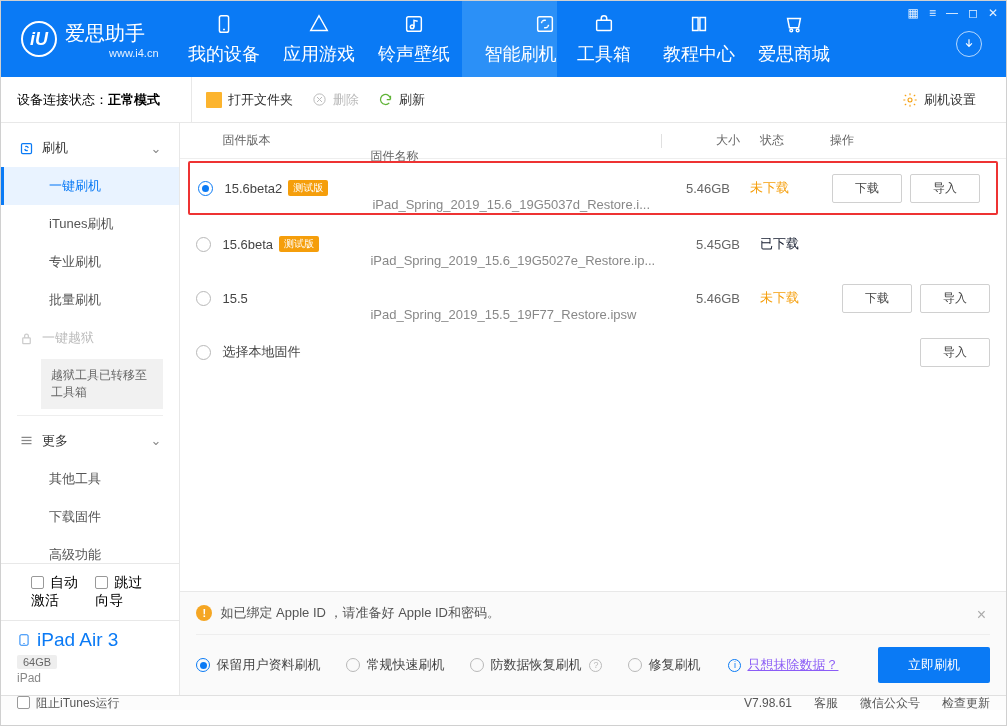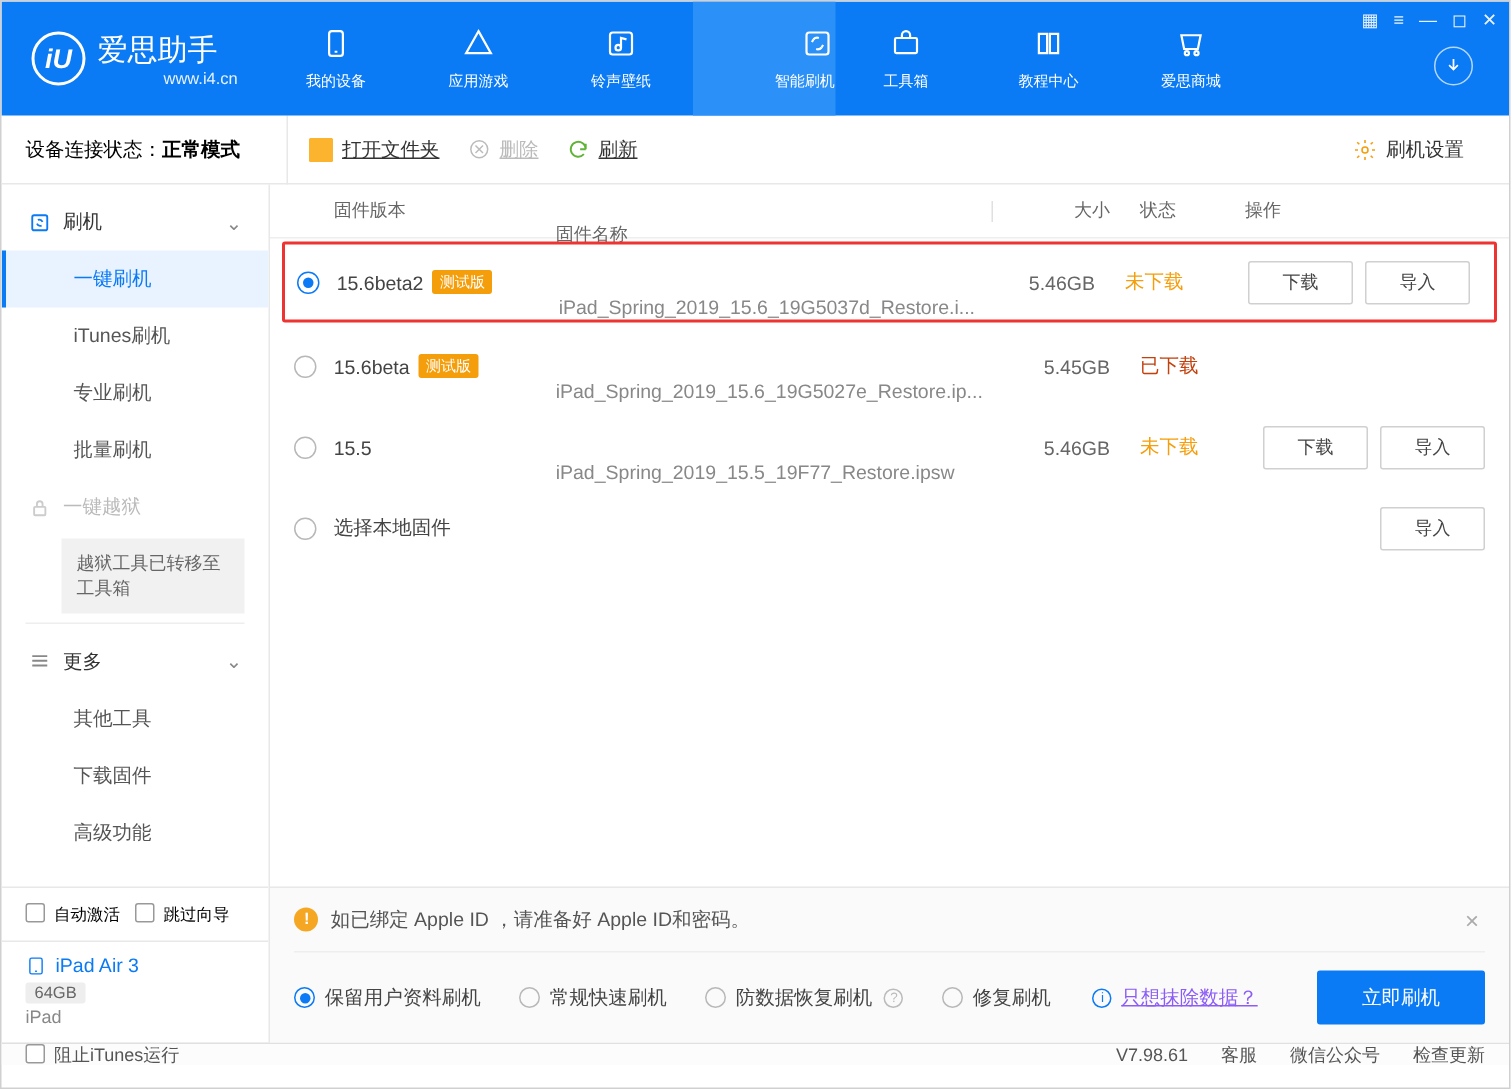--- a/index.html
+++ b/index.html
@@ -5,35 +5,35 @@
 * { margin: 0; padding: 0; box-sizing: border-box; font-family: "Microsoft YaHei", Arial, sans-serif; }
 body { width: 1007px; height: 726px; background: #fff; font-size: 12px; overflow: hidden; border: 1px solid #d0d0d0; }
 
 
 .header { background: linear-gradient(#0a7af5, #0a7af5); height: 76px; display: flex; align-items: center; color: #fff; position: relative; }
 .logo-area { display: flex; align-items: center; padding: 0 18px 0 20px; gap: 8px; }
 .logo-icon { width: 36px; height: 36px; border: 2px solid #fff; border-radius: 50%; display: flex; align-items: center; justify-content: center; font-size: 18px; font-weight: bold; font-style: italic; }
 .logo-text { font-size: 20px; font-weight: 500; }
 .logo-sub { font-size: 11px; opacity: .9; margin-left: 44px; }
 .nav { display: flex; align-self: stretch; }
-.nav-item { width: 95px; display: flex; flex-direction: column; align-items: center; justify-content: center; gap: 6px; cursor: pointer; font-size: 10px; }
+.nav-item { width: 95px; display: flex; flex-direction: column; align-items: center; justify-content: center; gap: 6px; cursor: pointer; font-size: 18px; }
 .nav-item.active { background: #2b90f7; align-items: flex-end; }
 .nav-icon { width: 24px; height: 24px; display: flex; align-items: center; justify-content: center; }
 .nav-icon svg { width: 22px; height: 22px; fill: none; stroke: #fff; stroke-width: 1.6; }
 .win-controls { position: absolute; top: 5px; right: 8px; display: flex; gap: 10px; }
 .win-controls span { font-size: 12px; cursor: pointer; opacity: .9; }
 .down-circle { position: absolute; right: 24px; top: 30px; width: 26px; height: 26px; border: 1.5px solid rgba(255,255,255,.7); border-radius: 50%; display: flex; align-items: center; justify-content: center; cursor: pointer; }
 .down-circle svg { width: 14px; height: 14px; stroke: #fff; fill: none; stroke-width: 2; }
 
 
 .toolbar { height: 46px; border-bottom: 1px solid #e8e8e8; display: flex; align-items: center; }
 .connection-status { width: 190px; padding: 0 16px; font-size: 13px; }
 .connection-status b { font-weight: bold; }
 .toolbar-actions { flex: 1; display: flex; align-items: center; gap: 18px; padding: 0 14px; }
-.tb-btn { display: flex; align-items: center; gap: 6px; font-size: 13px; cursor: pointer; color: #333; text-decoration: underline; }
+.tb-btn { display: flex; align-items: center; gap: 6px; font-size: 13px; cursor: pointer; color: #333; }
 .tb-btn.disabled { color: #bbb; }
 .tb-icon { width: 16px; height: 16px; display: inline-flex; align-items: center; justify-content: center; }
 .tb-icon.folder { background: #fcb42e; border-radius: 1px; }
 .tb-icon.refresh svg { stroke: #5fb336; fill: none; stroke-width: 2; width: 15px; height: 15px; }
 .tb-icon.delete svg { stroke: #bbb; fill: none; stroke-width: 1.6; width: 15px; height: 15px; }
 .spacer { flex: 1; }
 .tb-settings { display: flex; align-items: center; gap: 6px; cursor: pointer; color: #333; font-size: 13px; padding-right: 16px; }
 .tb-settings svg { width: 16px; height: 16px; stroke: #f59e0b; fill: none; stroke-width: 1.6; }
 
 
@@ -44,23 +44,23 @@
 .sb-list { flex: 1; padding-top: 6px; overflow-y: auto; }
 .sb-group { display: flex; align-items: center; gap: 8px; padding: 10px 18px; font-size: 13px; color: #333; }
 .sb-group .chev { margin-left: auto; color: #888; }
 .sb-item { padding: 10px 20px 10px 48px; font-size: 13px; color: #555; cursor: pointer; }
 .sb-item.active { background: #e9f3ff; color: #0a7af5; border-left: 0; position: relative; }
 .sb-item.active::before { content: ''; position: absolute; left: 0; top: 0; bottom: 0; width: 3px; background: #0a7af5; }
 .sb-item.boxed { background: #f1f1f1; margin: 2px 16px 2px 40px; padding: 8px 10px; color: #666; font-size: 12px; line-height: 1.4; }
 .sb-jailbreak { color: #bbb; }
 .sb-divider { height: 1px; background: #eee; margin: 6px 16px; }
 .sb-bottom { border-top: 1px solid #e8e8e8; }
-.sb-checkrow { display: flex; align-items: center; gap: 10px; padding: 10px 16px; font-size: 11px; }
+.sb-checkrow { display: flex; align-items: center; gap: 10px; padding: 10px 30px; font-size: 14px; }
 .device-info { padding: 8px 16px 10px; }
-.device-name { color: #0a7af5; font-size: 13px; display: flex; align-items: center; gap: 6px; }
+.device-name { color: #0a7af5; font-size: 19px; display: flex; align-items: center; gap: 6px; }
 .device-name svg { width: 14px; height: 14px; fill: none; stroke: #0a7af5; stroke-width: 1.6; }
 .device-tag { display: inline-block; background: #eee; color: #666; padding: 1px 6px; border-radius: 2px; font-size: 11px; margin-top: 4px; }
 .device-type { color: #888; font-size: 12px; margin-top: 2px; }
 
 
 .content { flex: 1; display: flex; flex-direction: column; }
 .table-head { display: flex; align-items: center; height: 36px; border-bottom: 1px solid #eee; padding: 0 16px 0 42px; color: #666; font-size: 12px; }
 .col-version { width: 148px; }
 .col-name { flex: 1; margin-top: 32px; }
 .col-size { width: 80px; text-align: right; padding-right: 20px; }
@@ -74,21 +74,21 @@
 .radio { width: 26px; display: flex; align-items: center; }
 .radio-outer { width: 15px; height: 15px; border: 1.5px solid #b8b8b8; border-radius: 50%; display: flex; align-items: center; justify-content: center; }
 .radio-outer.on { border-color: #0a7af5; }
 .radio-inner { width: 7px; height: 7px; background: #0a7af5; border-radius: 50%; }
 .row .col-version { width: 148px; display: flex; align-items: center; gap: 6px; }
 .badge { background: #f59e0b; color: #fff; font-size: 10px; padding: 1px 5px; border-radius: 2px; }
 .row .col-name { flex: 1; color: #888; overflow: hidden; white-space: nowrap; text-overflow: ellipsis; padding-right: 20px; }
 .row .col-size { width: 80px; text-align: right; padding-right: 20px; color: #666; }
 .row .col-status { width: 70px; }
 .status-orange { color: #f59e0b; }
-.status-green { color: #c2410c; }
+.status-green { color: #0f172a; }
 .row .col-actions { width: 160px; display: flex; gap: 8px; justify-content: flex-end; }
 .btn { border: 1px solid #d0d0d0; background: #fff; padding: 5px 22px; font-size: 12px; cursor: pointer; border-radius: 2px; color: #444; }
 
 
 .bottom-panel { border-top: 1px solid #e8e8e8; background: #fafafa; padding: 12px 16px; }
 .warn-row { display: flex; align-items: center; gap: 8px; font-size: 13px; color: #555; padding-bottom: 12px; position: relative; }
 .warn-row .close { position: absolute; right: 4px; top: 2px; font-size: 16px; color: #aaa; cursor: pointer; }
 .warn-ico { width: 16px; height: 16px; background: #f5a623; border-radius: 50%; color: #fff; display: inline-flex; align-items: center; justify-content: center; font-size: 11px; font-weight: bold; }
 .options-row { display: flex; align-items: center; gap: 26px; font-size: 13px; color: #444; padding-top: 12px; border-top: 1px solid #eee; }
 .opt { display: flex; align-items: center; gap: 6px; cursor: pointer; }

